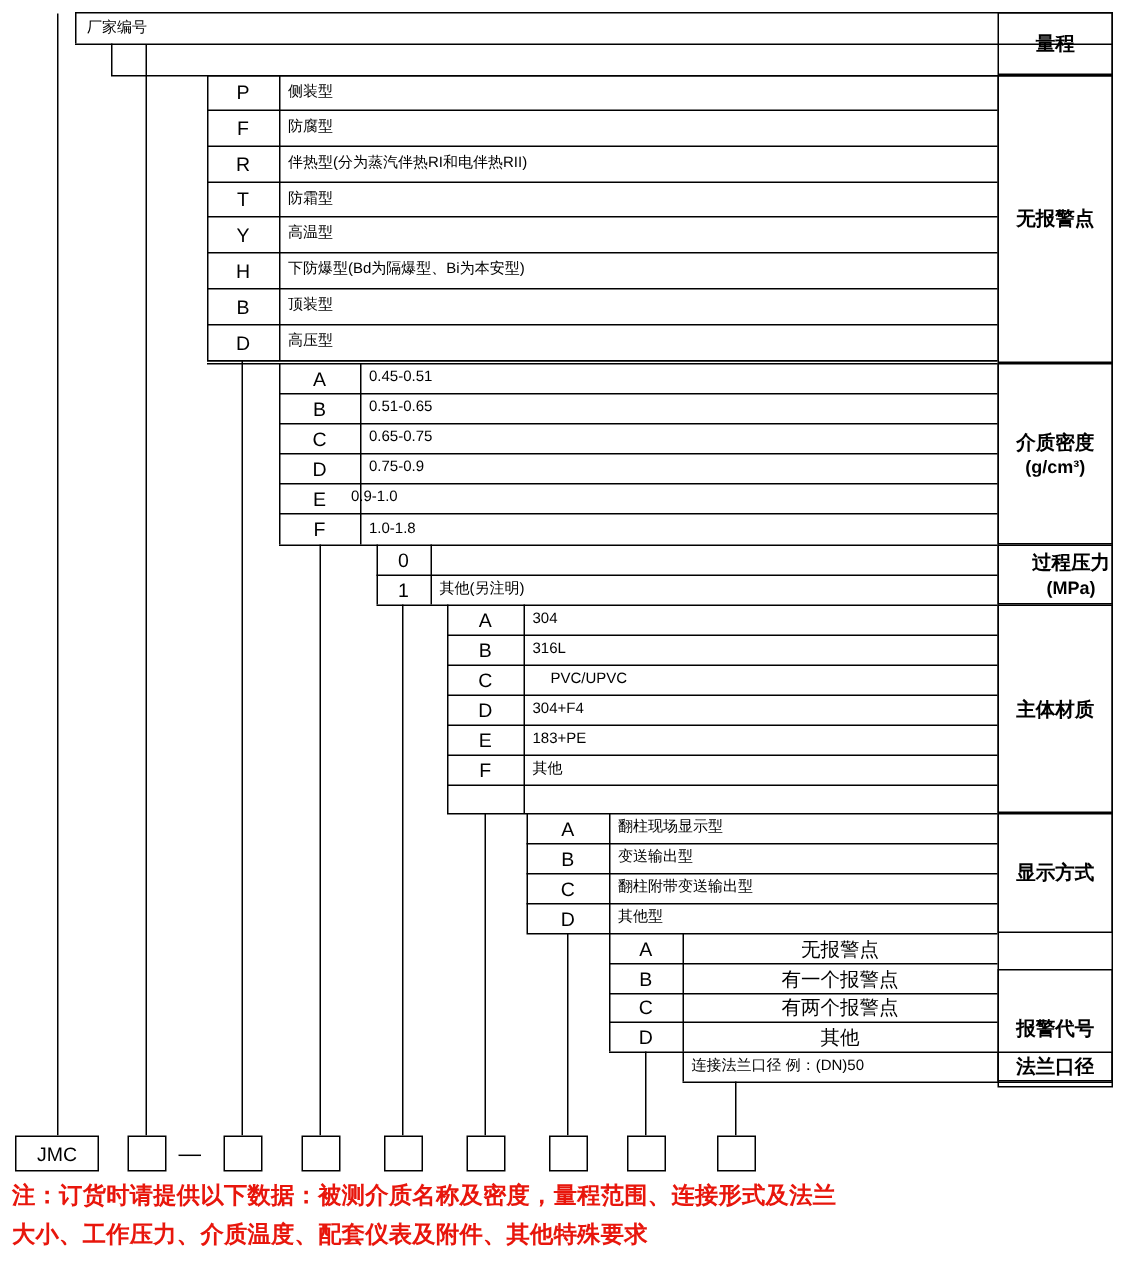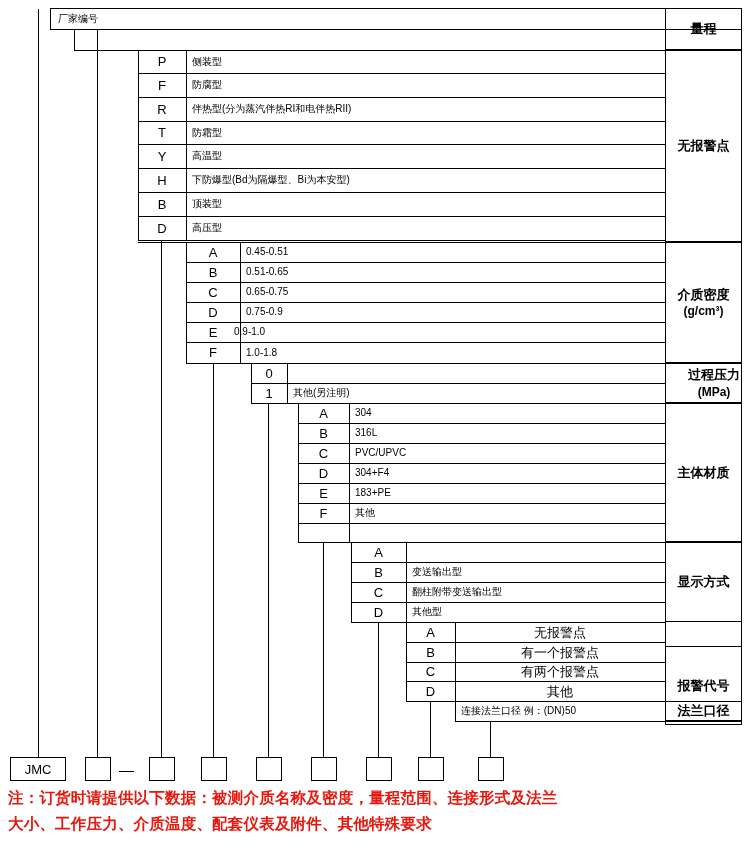--- a/index.html
+++ b/index.html
@@ -214,21 +214,21 @@
 
   <div class="cell code" style="left:298px; top:403px; width:51px; height:20px;">A</div>
   <div class="cell desc" style="left:349px; top:403px; width:316px; height:20px;">304</div>
   <div class="rowline" style="left:298px; top:423px; width:367px;"></div>
 
   <div class="cell code" style="left:298px; top:423px; width:51px; height:20px;">B</div>
   <div class="cell desc" style="left:349px; top:423px; width:316px; height:20px;">316L</div>
   <div class="rowline" style="left:298px; top:443px; width:367px;"></div>
 
   <div class="cell code" style="left:298px; top:443px; width:51px; height:20px;">C</div>
-  <div class="cell desc" style="left:349px; top:443px; width:316px; height:20px;">PVC/UPVC</div>
+  <div class="cell desc" style="left:361px; top:443px; width:316px; height:20px;">PVC/UPVC</div>
   <div class="rowline" style="left:298px; top:463px; width:367px;"></div>
 
   <div class="cell code" style="left:298px; top:463px; width:51px; height:20px;">D</div>
   <div class="cell desc" style="left:349px; top:463px; width:316px; height:20px;">304+F4</div>
   <div class="rowline" style="left:298px; top:483px; width:367px;"></div>
 
   <div class="cell code" style="left:298px; top:483px; width:51px; height:20px;">E</div>
   <div class="cell desc" style="left:349px; top:483px; width:316px; height:20px;">183+PE</div>
   <div class="rowline" style="left:298px; top:503px; width:367px;"></div>
 
@@ -240,20 +240,21 @@
 
   <div class="grouplabel" style="left:665px; top:403px; width:77px; height:139px;">
     <span>主体材质</span>
   </div>
 
   <div class="vline" style="left:351px; top:542px; height:80px;"></div>
   <div class="vline" style="left:406px; top:542px; height:80px;"></div>
   <div class="vline" style="left:665px; top:542px; height:80px;"></div>
 
   <div class="cell code" style="left:351px; top:542px; width:55px; height:20px;">A</div>
+  <div class="cell desc" style="left:406px; top:542px; width:259px; height:20px;">翻柱现场显示型</div>
   <div class="rowline" style="left:351px; top:562px; width:314px;"></div>
 
   <div class="cell code" style="left:351px; top:562px; width:55px; height:20px;">B</div>
   <div class="cell desc" style="left:406px; top:562px; width:259px; height:20px;">变送输出型</div>
   <div class="rowline" style="left:351px; top:582px; width:314px;"></div>
 
   <div class="cell code" style="left:351px; top:582px; width:55px; height:20px;">C</div>
   <div class="cell desc" style="left:406px; top:582px; width:259px; height:20px;">翻柱附带变送输出型</div>
   <div class="rowline" style="left:351px; top:602px; width:314px;"></div>
 

